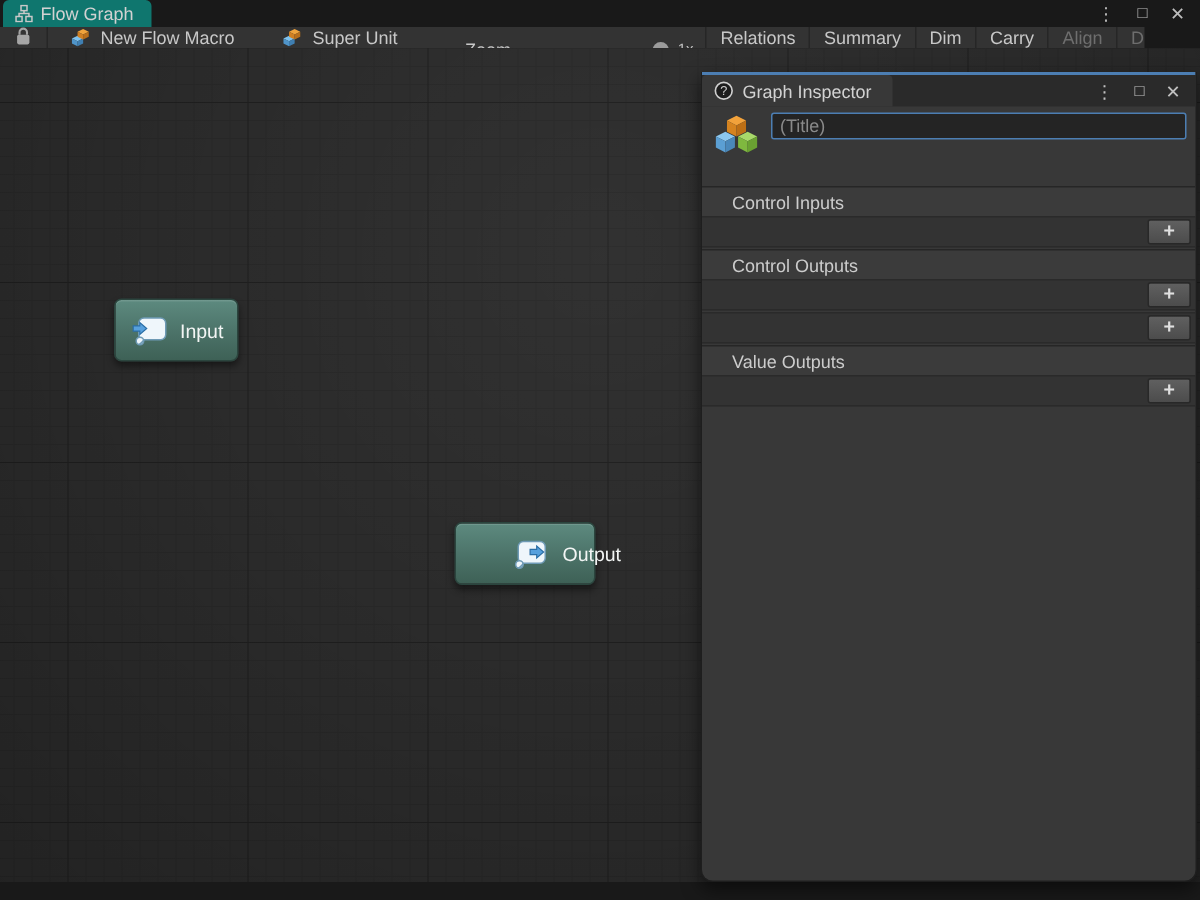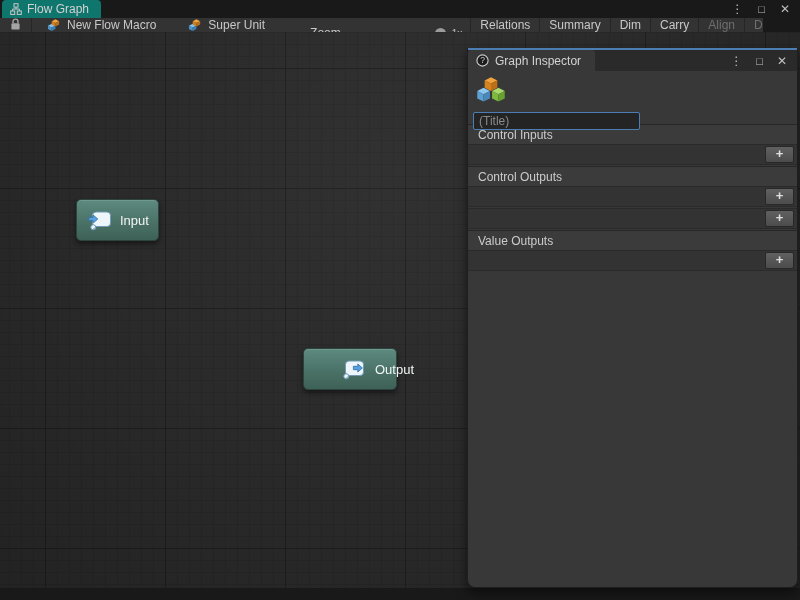--- a/index.html
+++ b/index.html
@@ -94,38 +94,38 @@
   }
   .insp-tab {
     display:flex; align-items:center; gap:6px; padding:0 14px 0 8px;
     background:#383838; color:#d2d2d2; border-radius:3px 3px 0 0;
   }
   .insp-controls {
     margin-left:auto; display:flex; align-items:center; gap:14px;
     padding-right:10px; color:#c0c0c0; font-size:12px;
   }
   .insp-header {
-    height:48px; display:flex; align-items:flex-start; padding:4px 6px 0 5px; gap:5px;flex-direction:column;
+    height:48px; display:flex; align-items:flex-start; padding:4px 6px 0 5px; gap:5px;
   }
   .insp-fields { flex:1; display:flex; flex-direction:column; gap:3px; }
   .fld {
     width:100%; height:18px; background:#242424; border:1px solid #222222;
     border-radius:2px; color:#cfcfcf; font-size:12px; padding:0 5px;
     font-family:"Liberation Sans", sans-serif; outline:none;
   }
   .fld::placeholder { color:#8a8a8a; opacity:1; }
   .fld-title { border-color:#4c7eb3; }
   .fld-summary { height:17px; background:#2e2e2e; border-color:#4a4a4a; }
 
   .insp-sections { margin-top:5px; }
   .section { }
   .sec-head {
     height:20px; background:#3b3b3b;
     border-top:1px solid #262626;
-    display:flex; align-items:center; padding-left:10px; color:#cccccc;
+    display:flex; align-items:center; padding-left:20px; color:#cccccc;
   }
   .sec-body {
     position:relative; height:21px; background:#333333;
     border-top:1px solid #2a2a2a; border-bottom:1px solid #2a2a2a;
   }
   .add-btn {
     position:absolute; right:3px; top:1px; width:29px; height:17px;
     background:linear-gradient(180deg,#606060,#4c4c4c);
     border:1px solid #282828; border-radius:2px;
     color:#e0e0e0; font-size:13px; font-weight:bold; line-height:14px;

